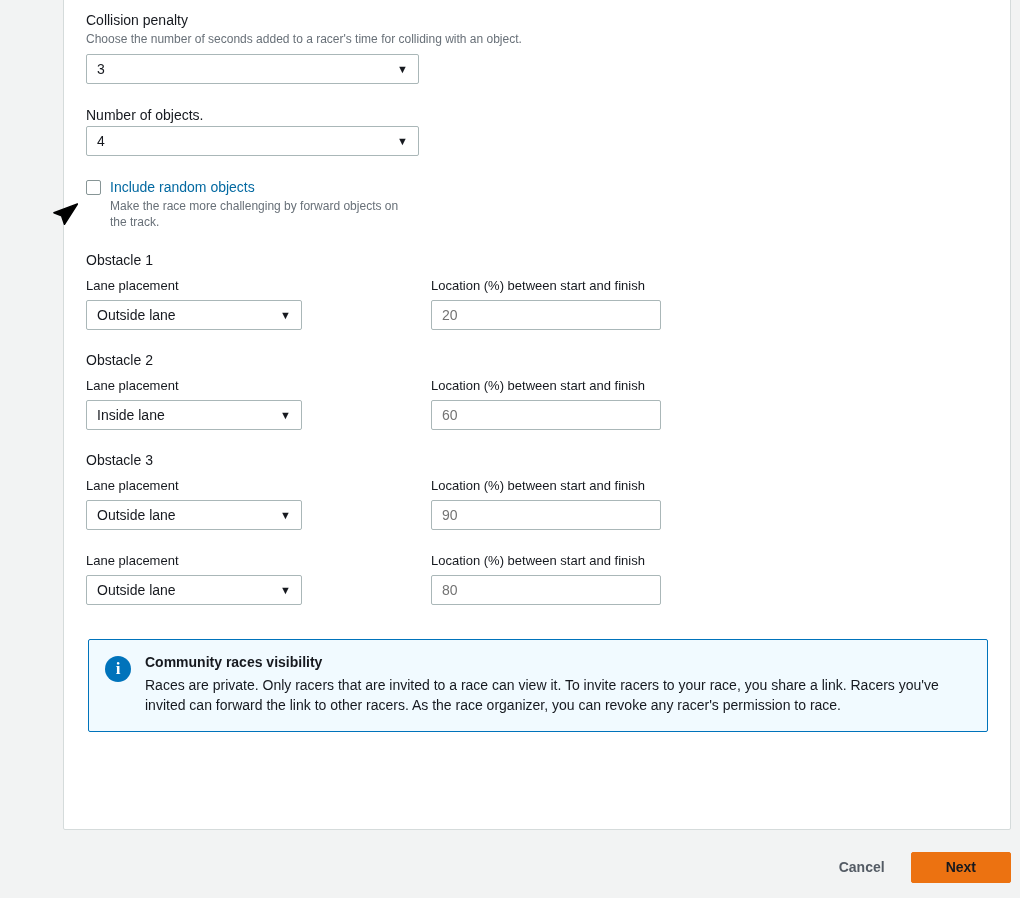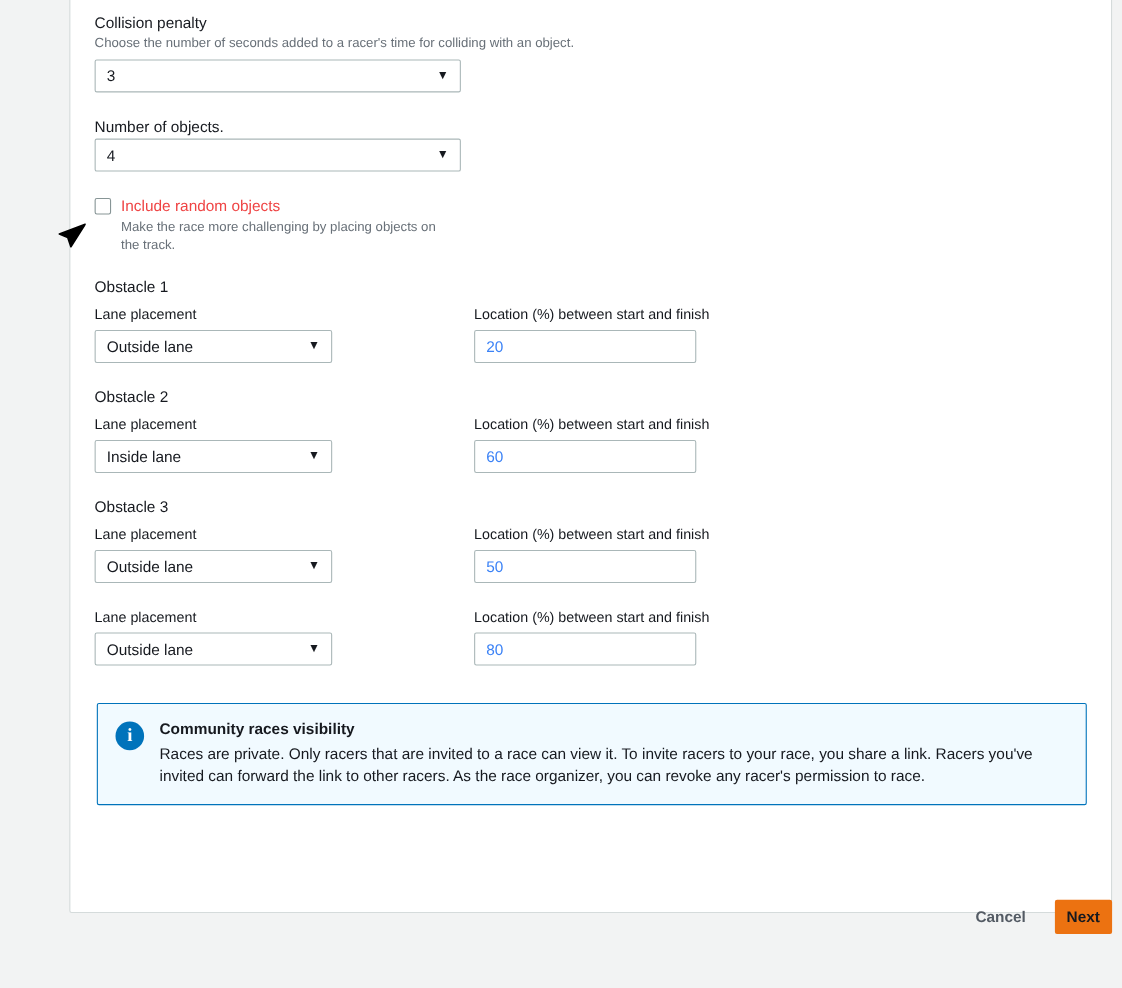--- a/index.html
+++ b/index.html
@@ -104,21 +104,21 @@
     border: 1px solid #879596;
     border-radius: 2px;
     background: #fff;
     margin-right: 9px;
     margin-top: 2px;
     flex: none;
     cursor: pointer;
   }
   .checkbox-title {
     font-size: 14px;
-    color: #ef4444;
+    color: #0369a1;
     line-height: 18px;
   }
   .checkbox-desc {
     font-size: 12px;
     color: #687078;
     line-height: 16px;
     width: 300px;
     margin-top: 2px;
   }
 
@@ -133,27 +133,27 @@
   }
   .col-left { width: 345px; }
   .col-right { width: 300px; }
   .sub-label {
     font-size: 13px;
     color: #16191f;
     margin-bottom: 6px;
     line-height: 17px;
   }
   .text-input {
-    width: 202px;
+    width: 230px;
     height: 30px;
     border: 1px solid #aab7b8;
     border-radius: 2px;
     background: #fff;
     font-size: 14px;
-    color: #3b82f6;
+    color: #737373;
     padding: 0 10px;
     font-family: "Liberation Sans", sans-serif;
     line-height: 28px;
     display: flex;
     align-items: center;
   }
 
   .alert {
     margin-top: 34px;
     margin-left: 2px;
@@ -189,21 +189,21 @@
   }
   .alert-text {
     font-size: 14px;
     color: #16191f;
     line-height: 20px;
   }
 
   .footer {
     position: absolute;
     left: 37px;
-    top: 812px;
+    top: 846px;
     width: 948px;
     height: 42px;
     display: flex;
     align-items: center;
     justify-content: flex-end;
   }
   .btn-cancel {
     font-size: 14px;
     font-weight: bold;
     color: #545b64;
@@ -214,21 +214,21 @@
     font-family: "Liberation Sans", sans-serif;
     margin-right: 12px;
   }
   .btn-next {
     font-size: 14px;
     font-weight: bold;
     color: #16191f;
     background: #ec7211;
     border: 1px solid #ec7211;
     border-radius: 2px;
-    padding: 0 10px;
+    padding: 0 34px;
     height: 31px;
     cursor: pointer;
     font-family: "Liberation Sans", sans-serif;
   }
 
   .cursor {
     position: absolute;
     left: 22px;
     top: 198px;
     width: 30px;
@@ -262,21 +262,21 @@
         <div class="select">
           <span>4</span>
           <span class="caret">▼</span>
         </div>
       </div>
 
       <div class="checkbox-row" style="margin-bottom:18px;">
         <div class="checkbox-box"></div>
         <div>
           <div class="checkbox-title">Include random objects</div>
-          <div class="checkbox-desc">Make the race more challenging by placing objects on the track.</div>
+          <div class="checkbox-desc">Make the race more challenging by forward objects on the track.</div>
         </div>
       </div>
 
       <div class="obstacle-block">
         <div class="obstacle-title">Obstacle 1</div>
         <div class="obstacle-cols">
           <div class="col-left">
             <div class="sub-label">Lane placement</div>
             <div class="select small">
               <span>Outside lane</span>
@@ -312,21 +312,21 @@
         <div class="obstacle-cols">
           <div class="col-left">
             <div class="sub-label">Lane placement</div>
             <div class="select small">
               <span>Outside lane</span>
               <span class="caret">▼</span>
             </div>
           </div>
           <div class="col-right">
             <div class="sub-label">Location (%) between start and finish</div>
-            <div class="text-input">50</div>
+            <div class="text-input">90</div>
           </div>
         </div>
       </div>
 
       <div class="obstacle-block">
         <div class="obstacle-cols">
           <div class="col-left">
             <div class="sub-label">Lane placement</div>
             <div class="select small">
               <span>Outside lane</span>

